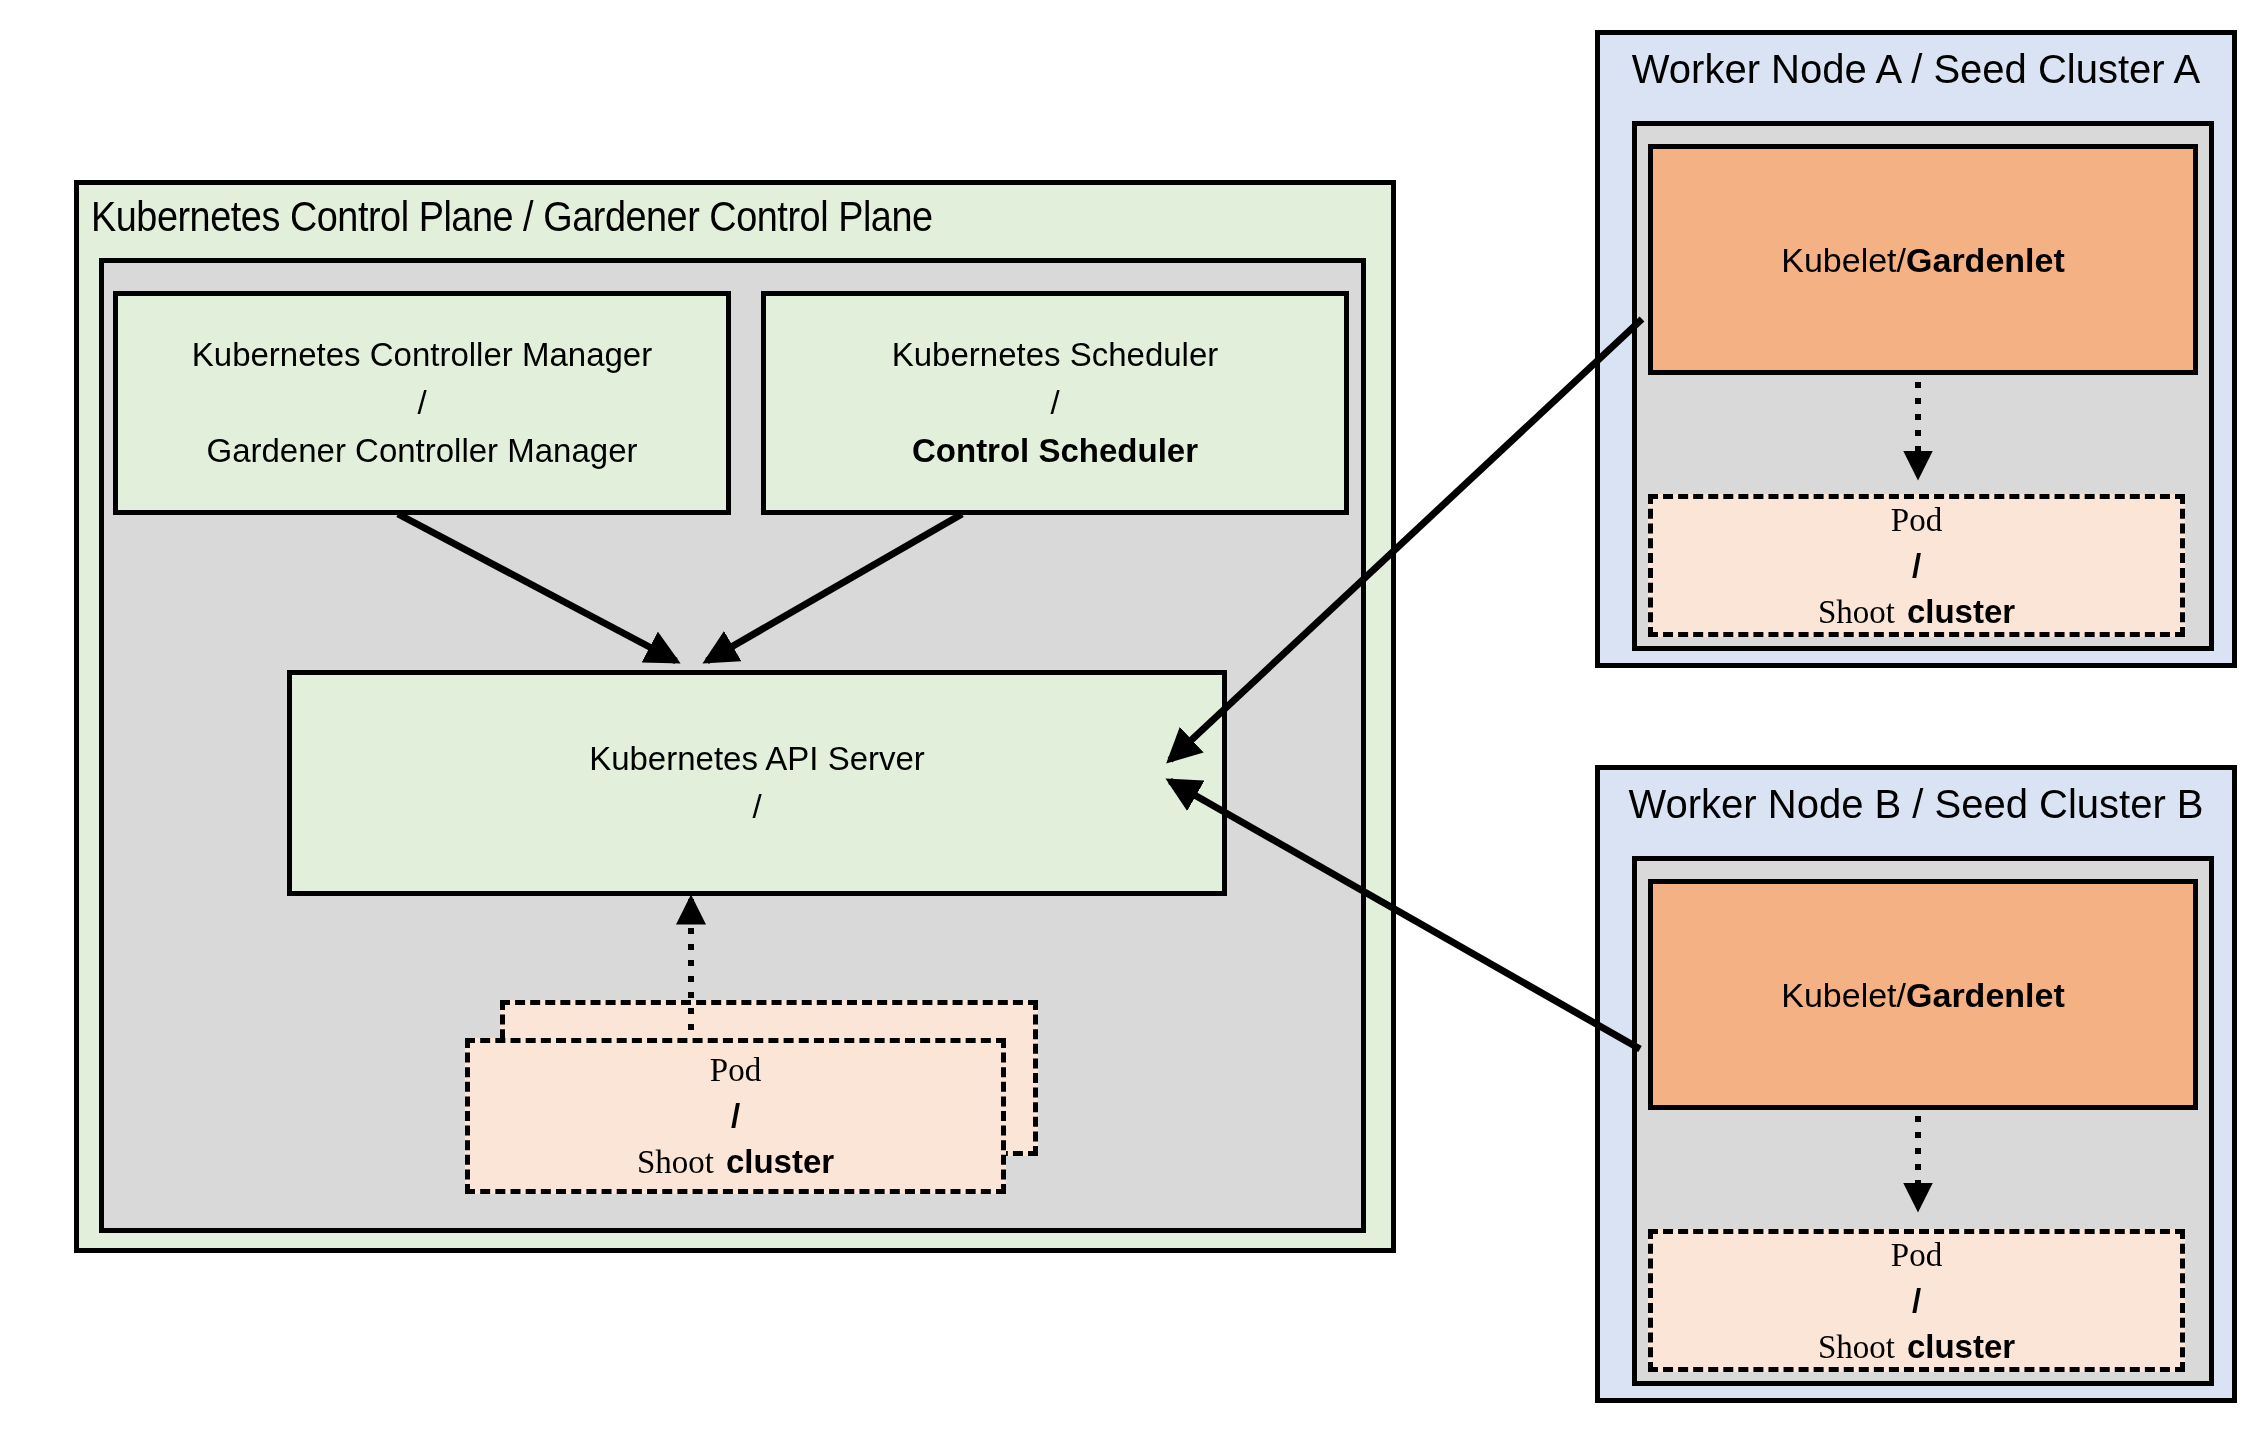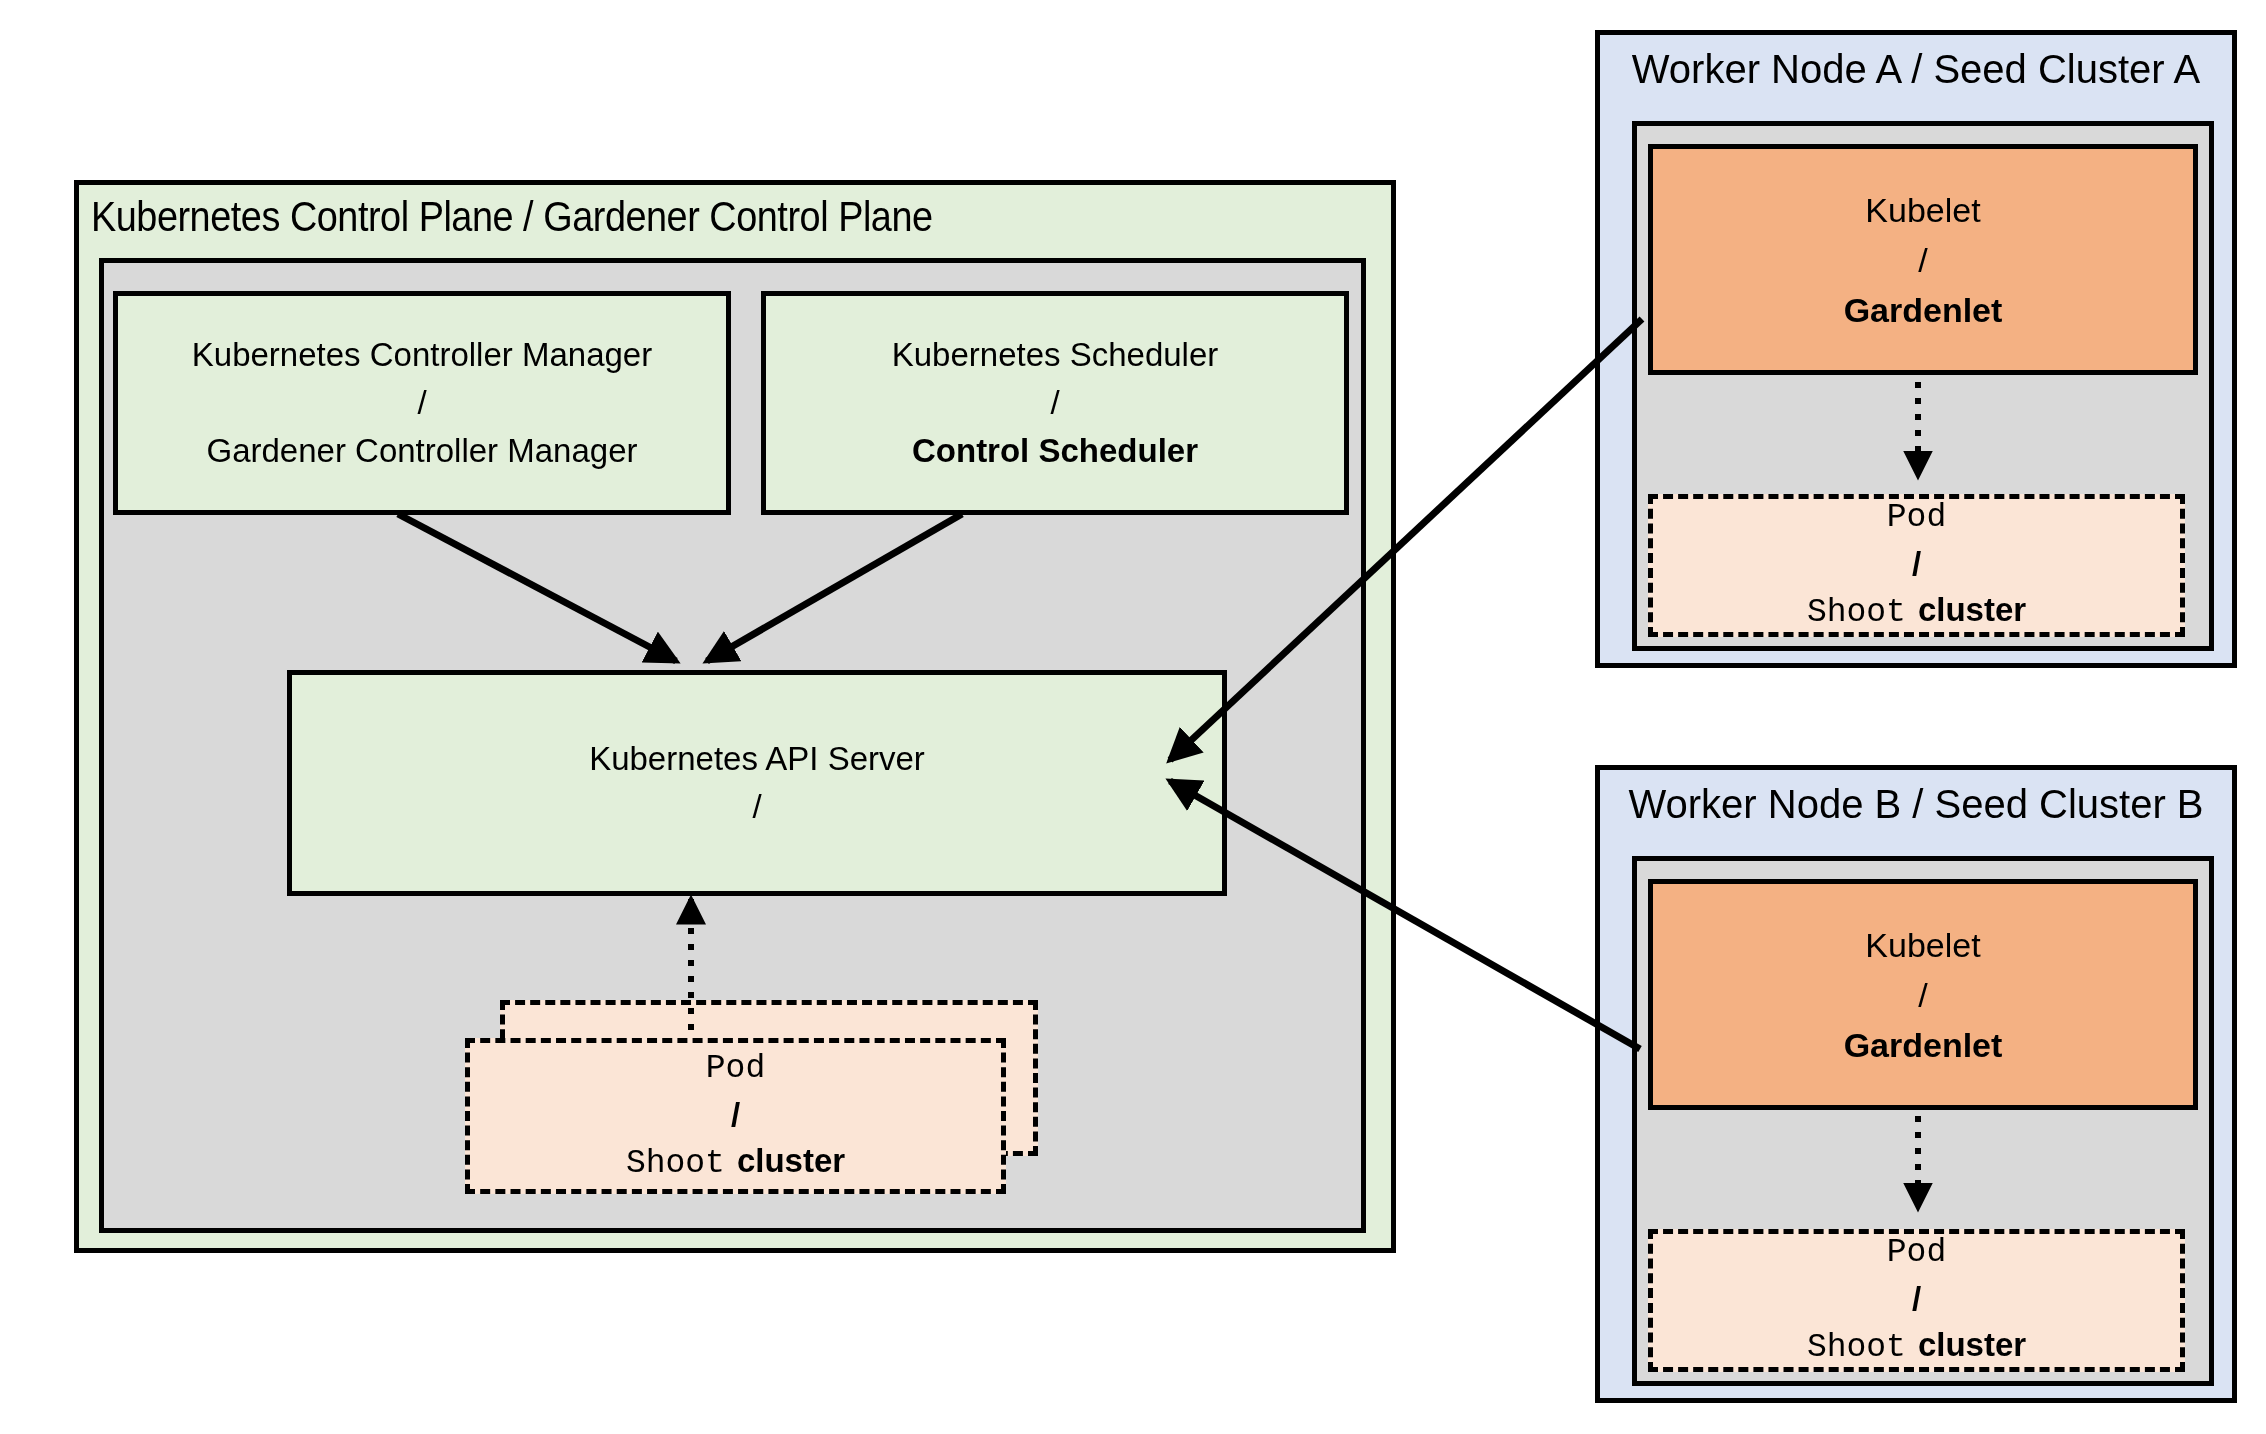--- a/index.html
+++ b/index.html
@@ -26,33 +26,33 @@
   .sched{left:657px;top:28px;width:588px;height:224px;}
   .api{left:183px;top:407px;width:940px;height:226px;justify-content:center;}
   .bold{font-weight:700;}
 
   .pod-back{position:absolute;left:396px;top:737px;width:538px;height:156px;
             background:var(--peach-fill);border:5px dashed var(--line);}
   .pod-box{position:absolute;display:flex;flex-direction:column;align-items:center;
            justify-content:center;text-align:center;background:var(--peach-fill);
            border:5px dashed var(--line);font-size:33px;line-height:46px;}
   .pod-front{left:361px;top:775px;width:541px;height:156px;}
-  .mono{font-family:Liberation Mono, monospace;}
+  .mono{font-family:Liberation Serif, serif;}
   .podline3{display:flex;gap:12px;align-items:baseline;justify-content:center;}
 
   
   .worker{position:absolute;left:1595px;width:642px;height:638px;
           background:var(--blue-fill);border:5px solid var(--line);}
   .worker.a{top:30px;} .worker.b{top:765px;}
   .w-title{margin-top:12px;text-align:center;font-size:40px;white-space:nowrap;}
   .w-inner{position:absolute;left:32px;top:86px;width:582px;height:530px;
            background:var(--gray-fill);border:5px solid var(--line);}
   .kubelet{position:absolute;left:11px;top:18px;width:550px;height:231px;
            background:var(--orange-fill);border:5px solid var(--line);
-           display:flex;flex-direction:column;align-items:center;justify-content:center;
+           display:flex;flex-direction:row;align-items:center;justify-content:center;
            text-align:center;font-size:34px;line-height:50px;}
   .pod-w{left:11px;top:368px;width:537px;height:143px;}
 
   
   .overlay{position:absolute;left:0;top:0;width:2266px;height:1434px;
            pointer-events:none;z-index:6;}
   .solid{stroke:var(--line);stroke-width:7;fill:none;}
   .dotted{stroke:var(--line);stroke-width:6;stroke-dasharray:6 10;fill:none;}
 </style>
 </head>

